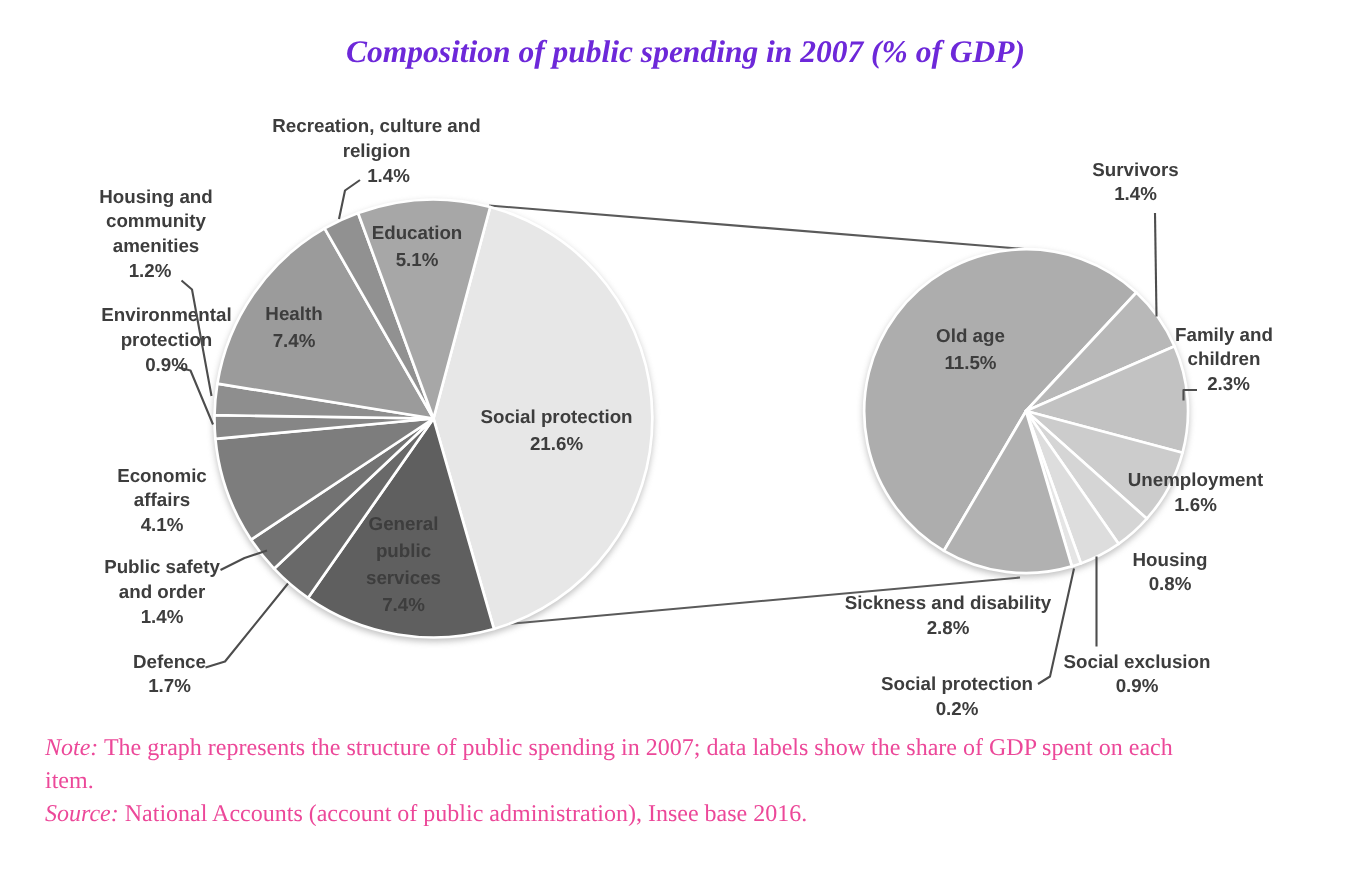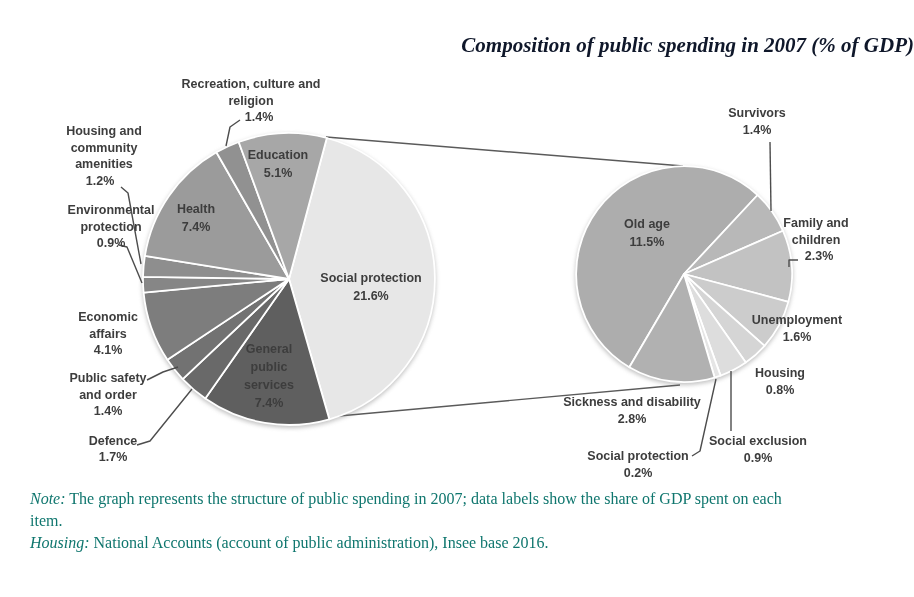--- a/index.html
+++ b/index.html
@@ -4,40 +4,40 @@
 <style>
   html,body{margin:0;padding:0;background:#ffffff;}
   .page{
     position:relative;
     width:914px;height:597px;
     background:#ffffff;
     overflow:hidden;
     font-family:"Liberation Sans",sans-serif;
   }
   .chart-title{
-    position:absolute;top:33px;left:0;width:914px;
-    text-align:right;
+    position:absolute;top:22px;left:0;width:914px;
+    text-align:center;
     font-family:"Liberation Serif",serif;
     font-style:italic;font-weight:bold;
-    font-size:21px;color:#0f172a;
+    font-size:21px;color:#6d28d9;
   }
   #chart-svg{position:absolute;top:0;left:0;}
   .slice{stroke:#ffffff;stroke-width:1.8;stroke-linejoin:round;}
   .pie{filter:drop-shadow(0 2.5px 2px rgba(120,120,120,0.45));}
   .leader{fill:none;stroke:#4d4d4d;stroke-width:1.4;stroke-linejoin:round;}
   .connector{fill:none;stroke:#5a5a5a;stroke-width:1.4;}
   .slice-label{
     font-family:"Liberation Sans",sans-serif;
     font-weight:bold;font-size:12.5px;
     fill:#3d3d3d;text-anchor:middle;
   }
   .notes{
     position:absolute;left:30px;top:488px;width:770px;
     font-family:"Liberation Serif",serif;
-    font-size:16px;line-height:22px;color:#0f766e;
+    font-size:16px;line-height:22px;color:#ec4899;
   }
   .notes p{margin:0;}
   .notes .lead{font-style:italic;}
 </style>
 </head>
 <body>
 
 <div class="page">
 
   <div class="chart-title">Composition of public spending in 2007 (% of GDP)</div>
@@ -91,16 +91,16 @@
       <text class="slice-label"><tspan x="780" y="377">Housing</tspan><tspan x="780" y="393.5">0.8%</tspan></text>
       <polyline points="731,371 731,431" class="leader"></polyline>
       <text class="slice-label"><tspan x="758" y="445">Social exclusion</tspan><tspan x="758" y="461.5">0.9%</tspan></text>
       <polyline points="692,456 700,451 716,379" class="leader"></polyline>
       <text class="slice-label"><tspan x="638" y="460">Social protection</tspan><tspan x="638" y="476.5">0.2%</tspan></text>
       <text class="slice-label"><tspan x="632" y="406">Sickness and disability</tspan><tspan x="632" y="422.5">2.8%</tspan></text>
     </svg>
 
   <div class="notes">
     <p><span class="lead">Note:</span> <span>The graph represents the structure of public spending in 2007; data labels show the share of GDP spent on each item.</span></p>
-    <p><span class="lead">Housing:</span> <span>National Accounts (account of public administration), Insee base 2016.</span></p>
+    <p><span class="lead">Source:</span> <span>National Accounts (account of public administration), Insee base 2016.</span></p>
   </div>
 
 </div>
 
 </body></html>

